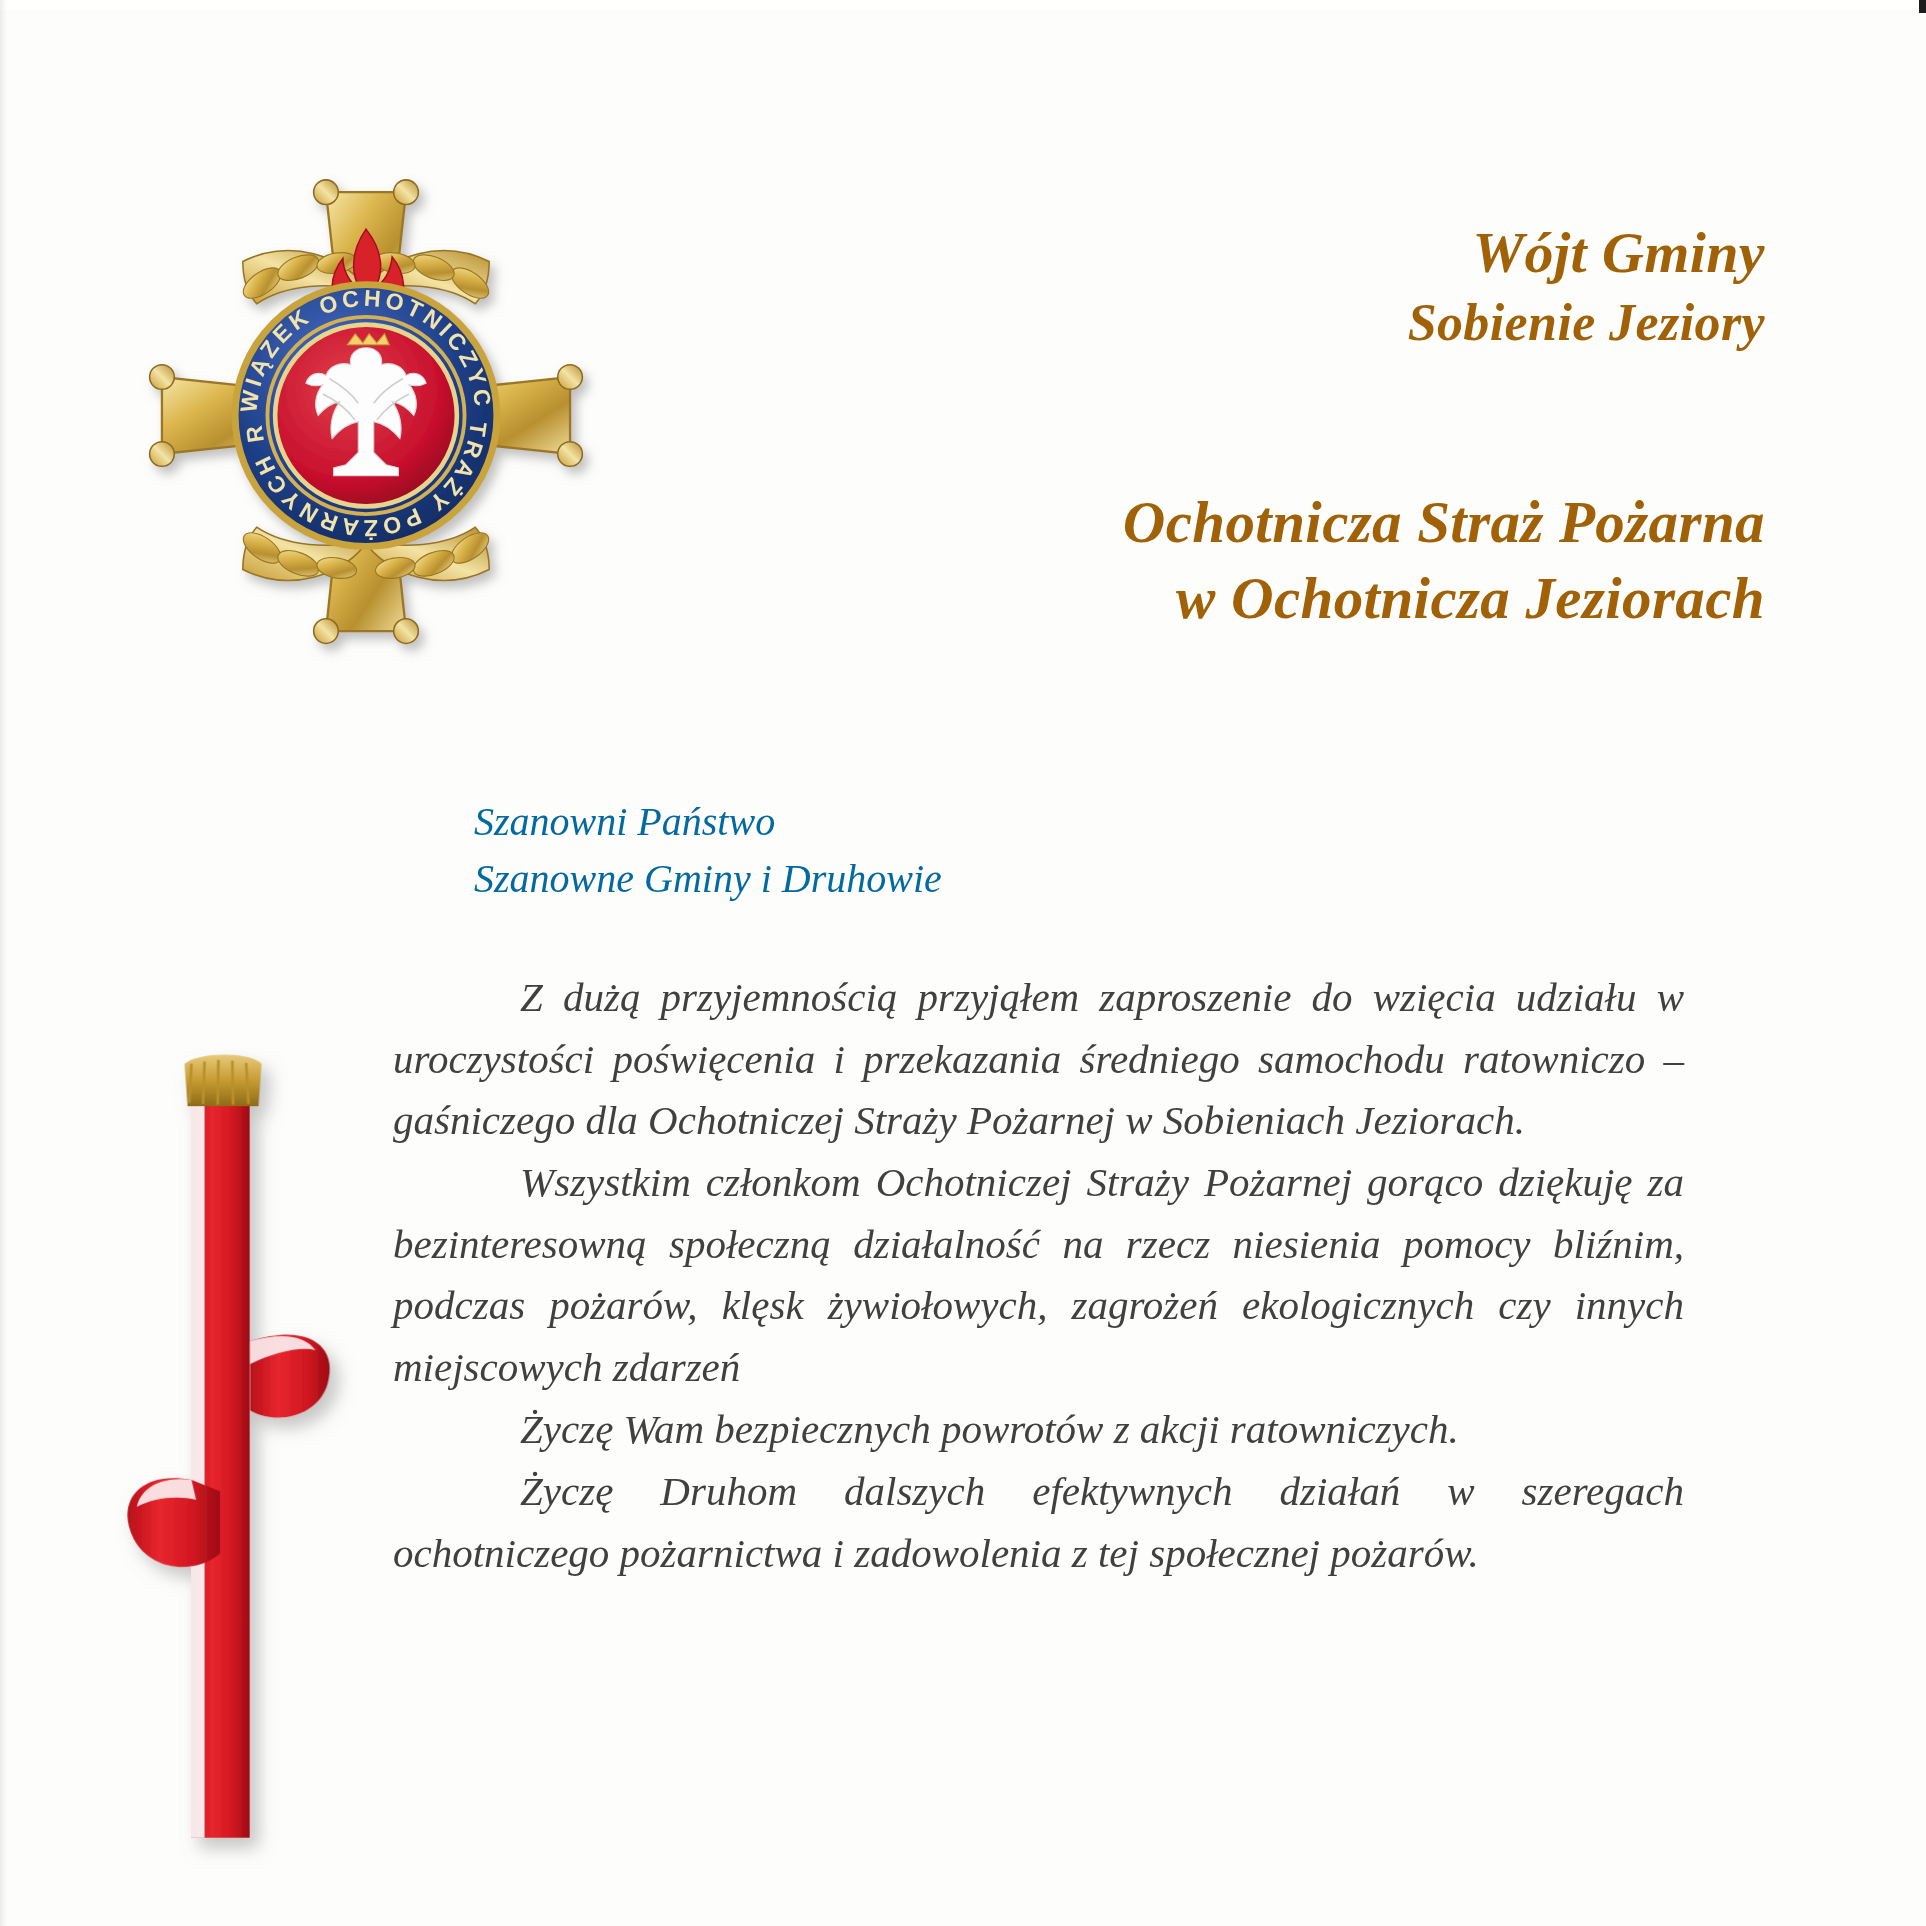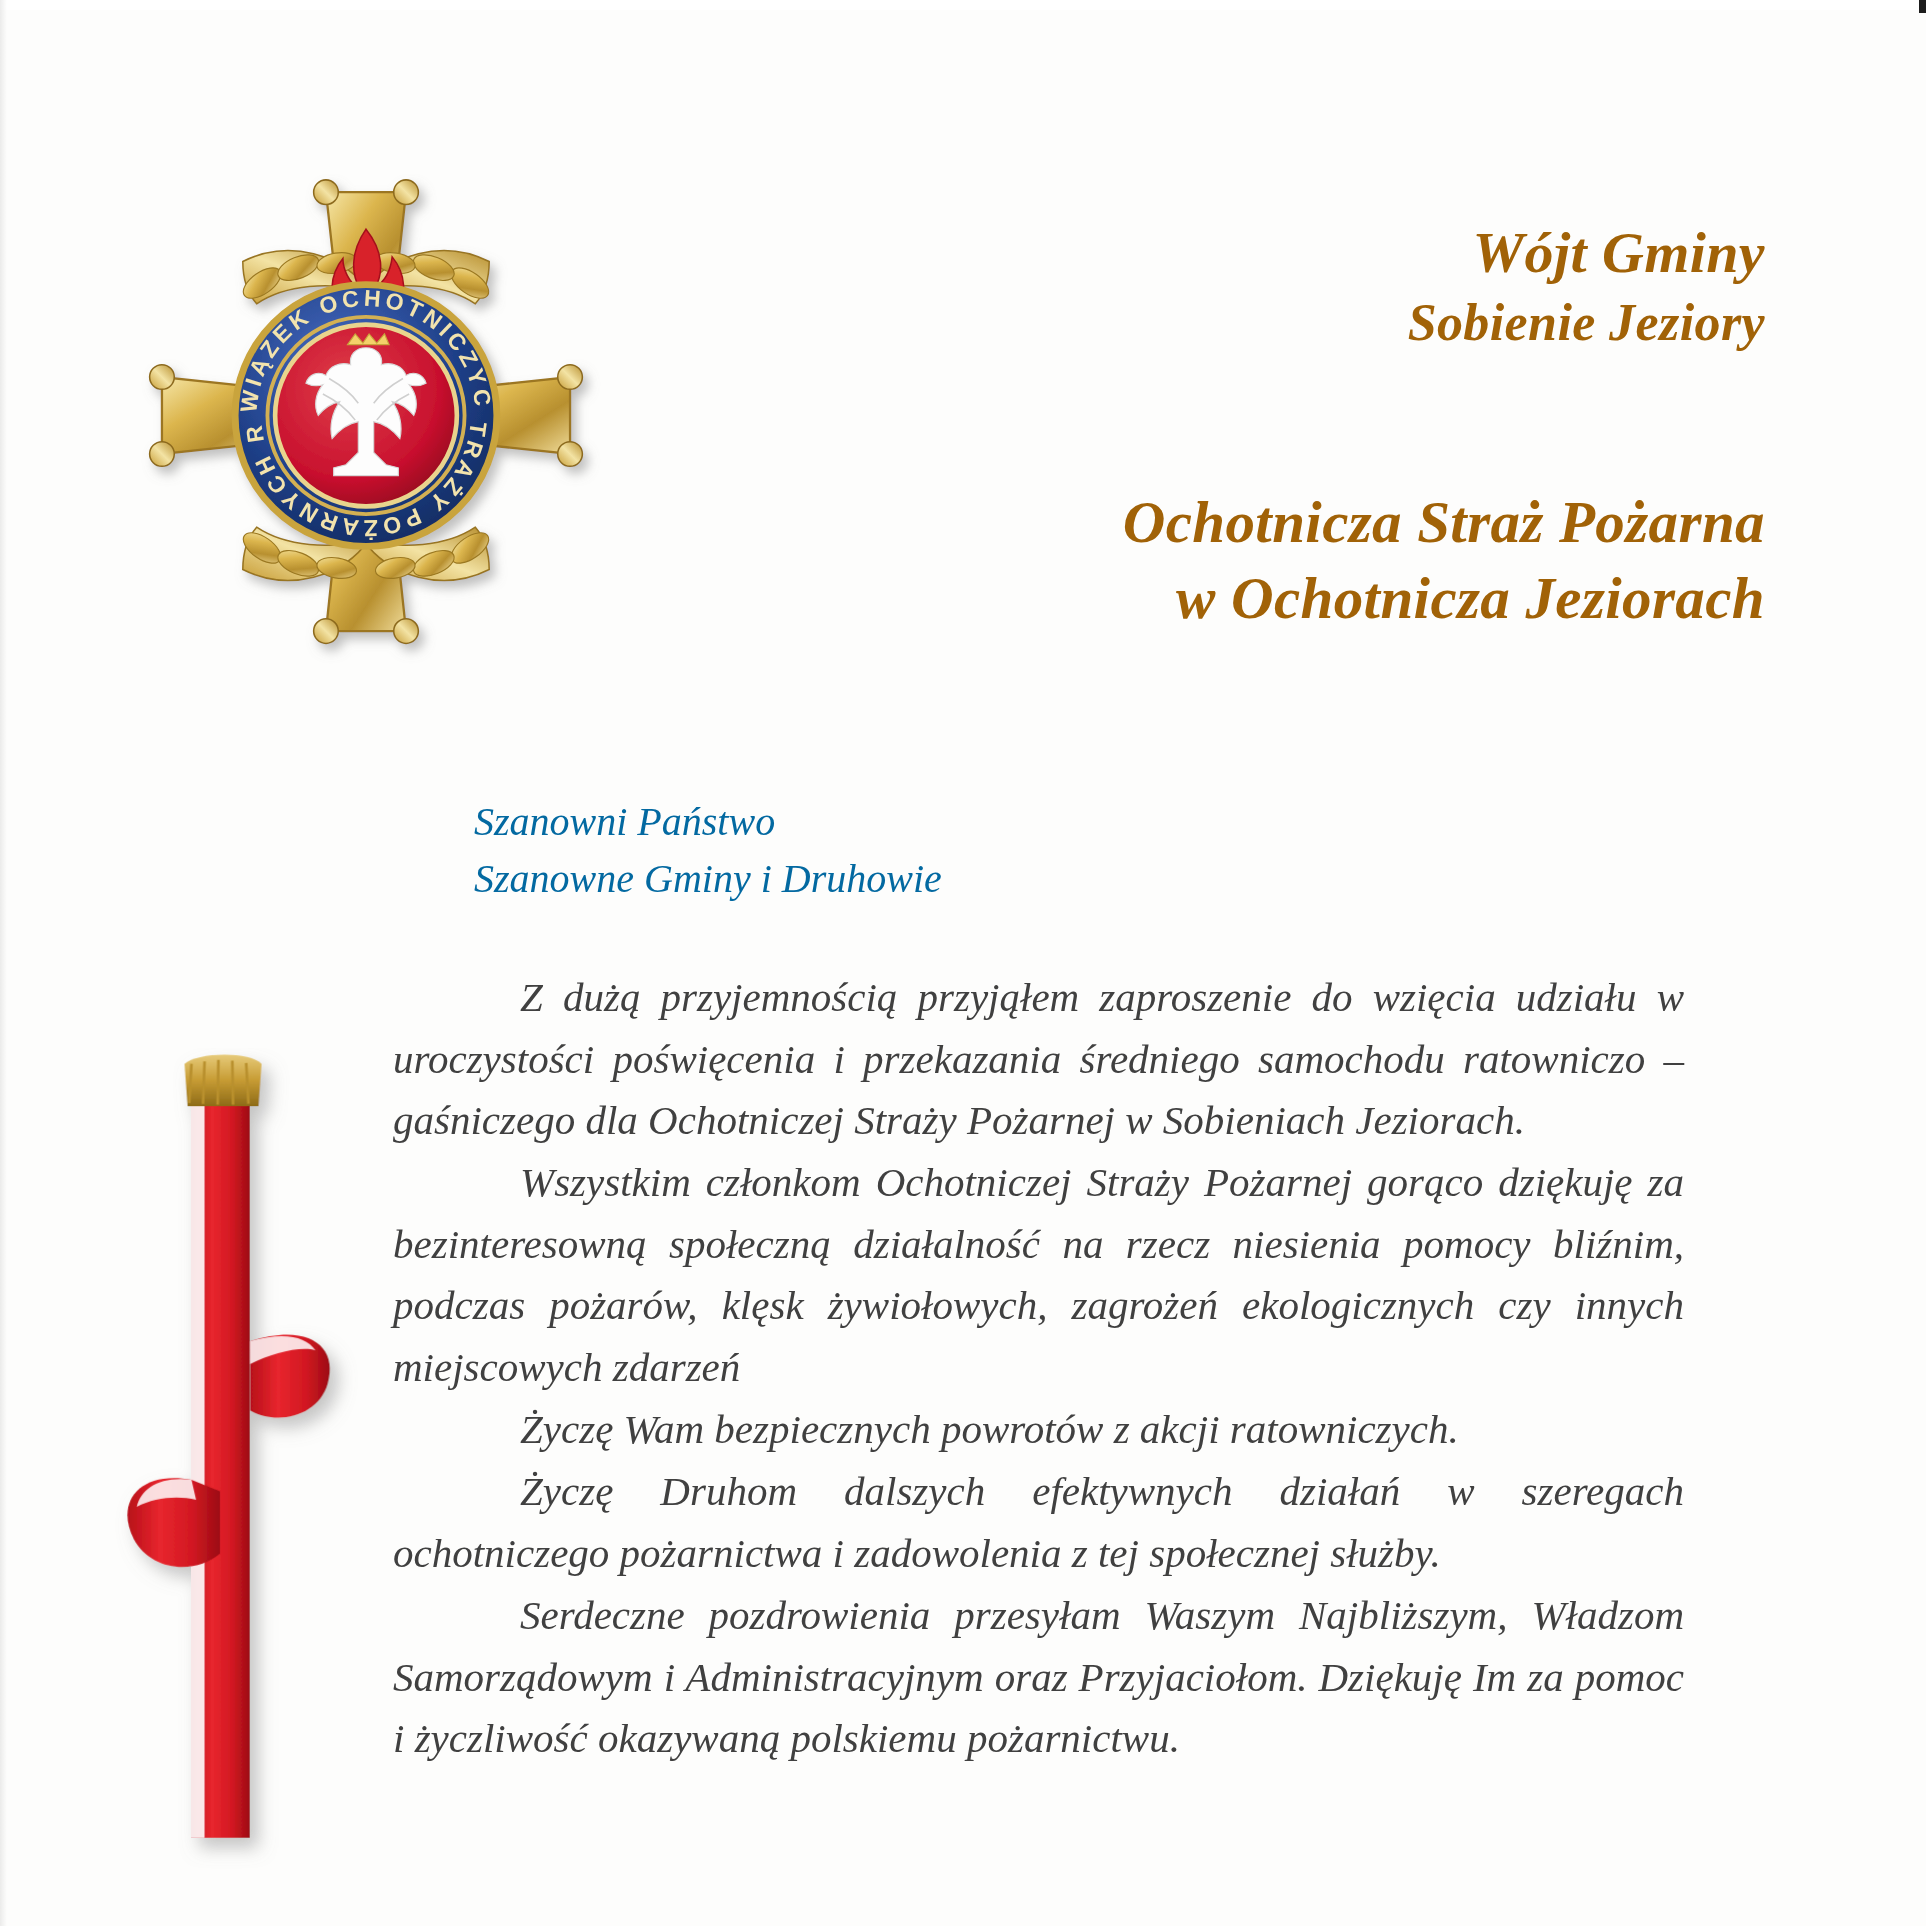--- a/index.html
+++ b/index.html
@@ -259,22 +259,21 @@
 
   <div class="salutation">
     <div>Szanowni Państwo</div>
     <div>Szanowne Gminy i Druhowie</div>
   </div>
 
   <div class="body-text">
     <p>Z dużą przyjemnością przyjąłem zaproszenie do wzięcia udziału w uroczystości poświęcenia i przekazania średniego samochodu ratowniczo – gaśniczego dla Ochotniczej Straży Pożarnej w Sobieniach Jeziorach.</p>
     <p>Wszystkim członkom Ochotniczej Straży Pożarnej gorąco dziękuję za bezinteresowną społeczną działalność na rzecz niesienia pomocy bliźnim, podczas pożarów, klęsk żywiołowych, zagrożeń ekologicznych czy innych miejscowych zdarzeń</p>
     <p class="last-line">Życzę Wam  bezpiecznych powrotów z akcji ratowniczych.</p>
-    <p>Życzę Druhom dalszych efektywnych działań w szeregach ochotniczego pożarnictwa i zadowolenia z tej społecznej służby.</p>
-    <p>Serdeczne pozdrowienia przesyłam Waszym Najbliższym, Władzom Samorządowym i Administracyjnym  oraz Przyjaciołom. Dziękuję Im za  pomoc i życzliwość okazywaną polskiemu pożarnictwu.</p>
+    <p>Życzę Druhom dalszych efektywnych działań w szeregach ochotniczego pożarnictwa i zadowolenia z tej społecznej pożarów.</p>
   </div>
 
   <div class="artwork">
     <svg viewBox="0 0 3700 4290" xmlns="http://www.w3.org/2000/svg">
       <defs>
         <linearGradient id="redRib" x1="0" y1="0" x2="1" y2="0">
           <stop offset="0%" stop-color="#b8101a"></stop>
           <stop offset="35%" stop-color="#e8262e"></stop>
           <stop offset="70%" stop-color="#d21822"></stop>
           <stop offset="100%" stop-color="#9c0c14"></stop>

